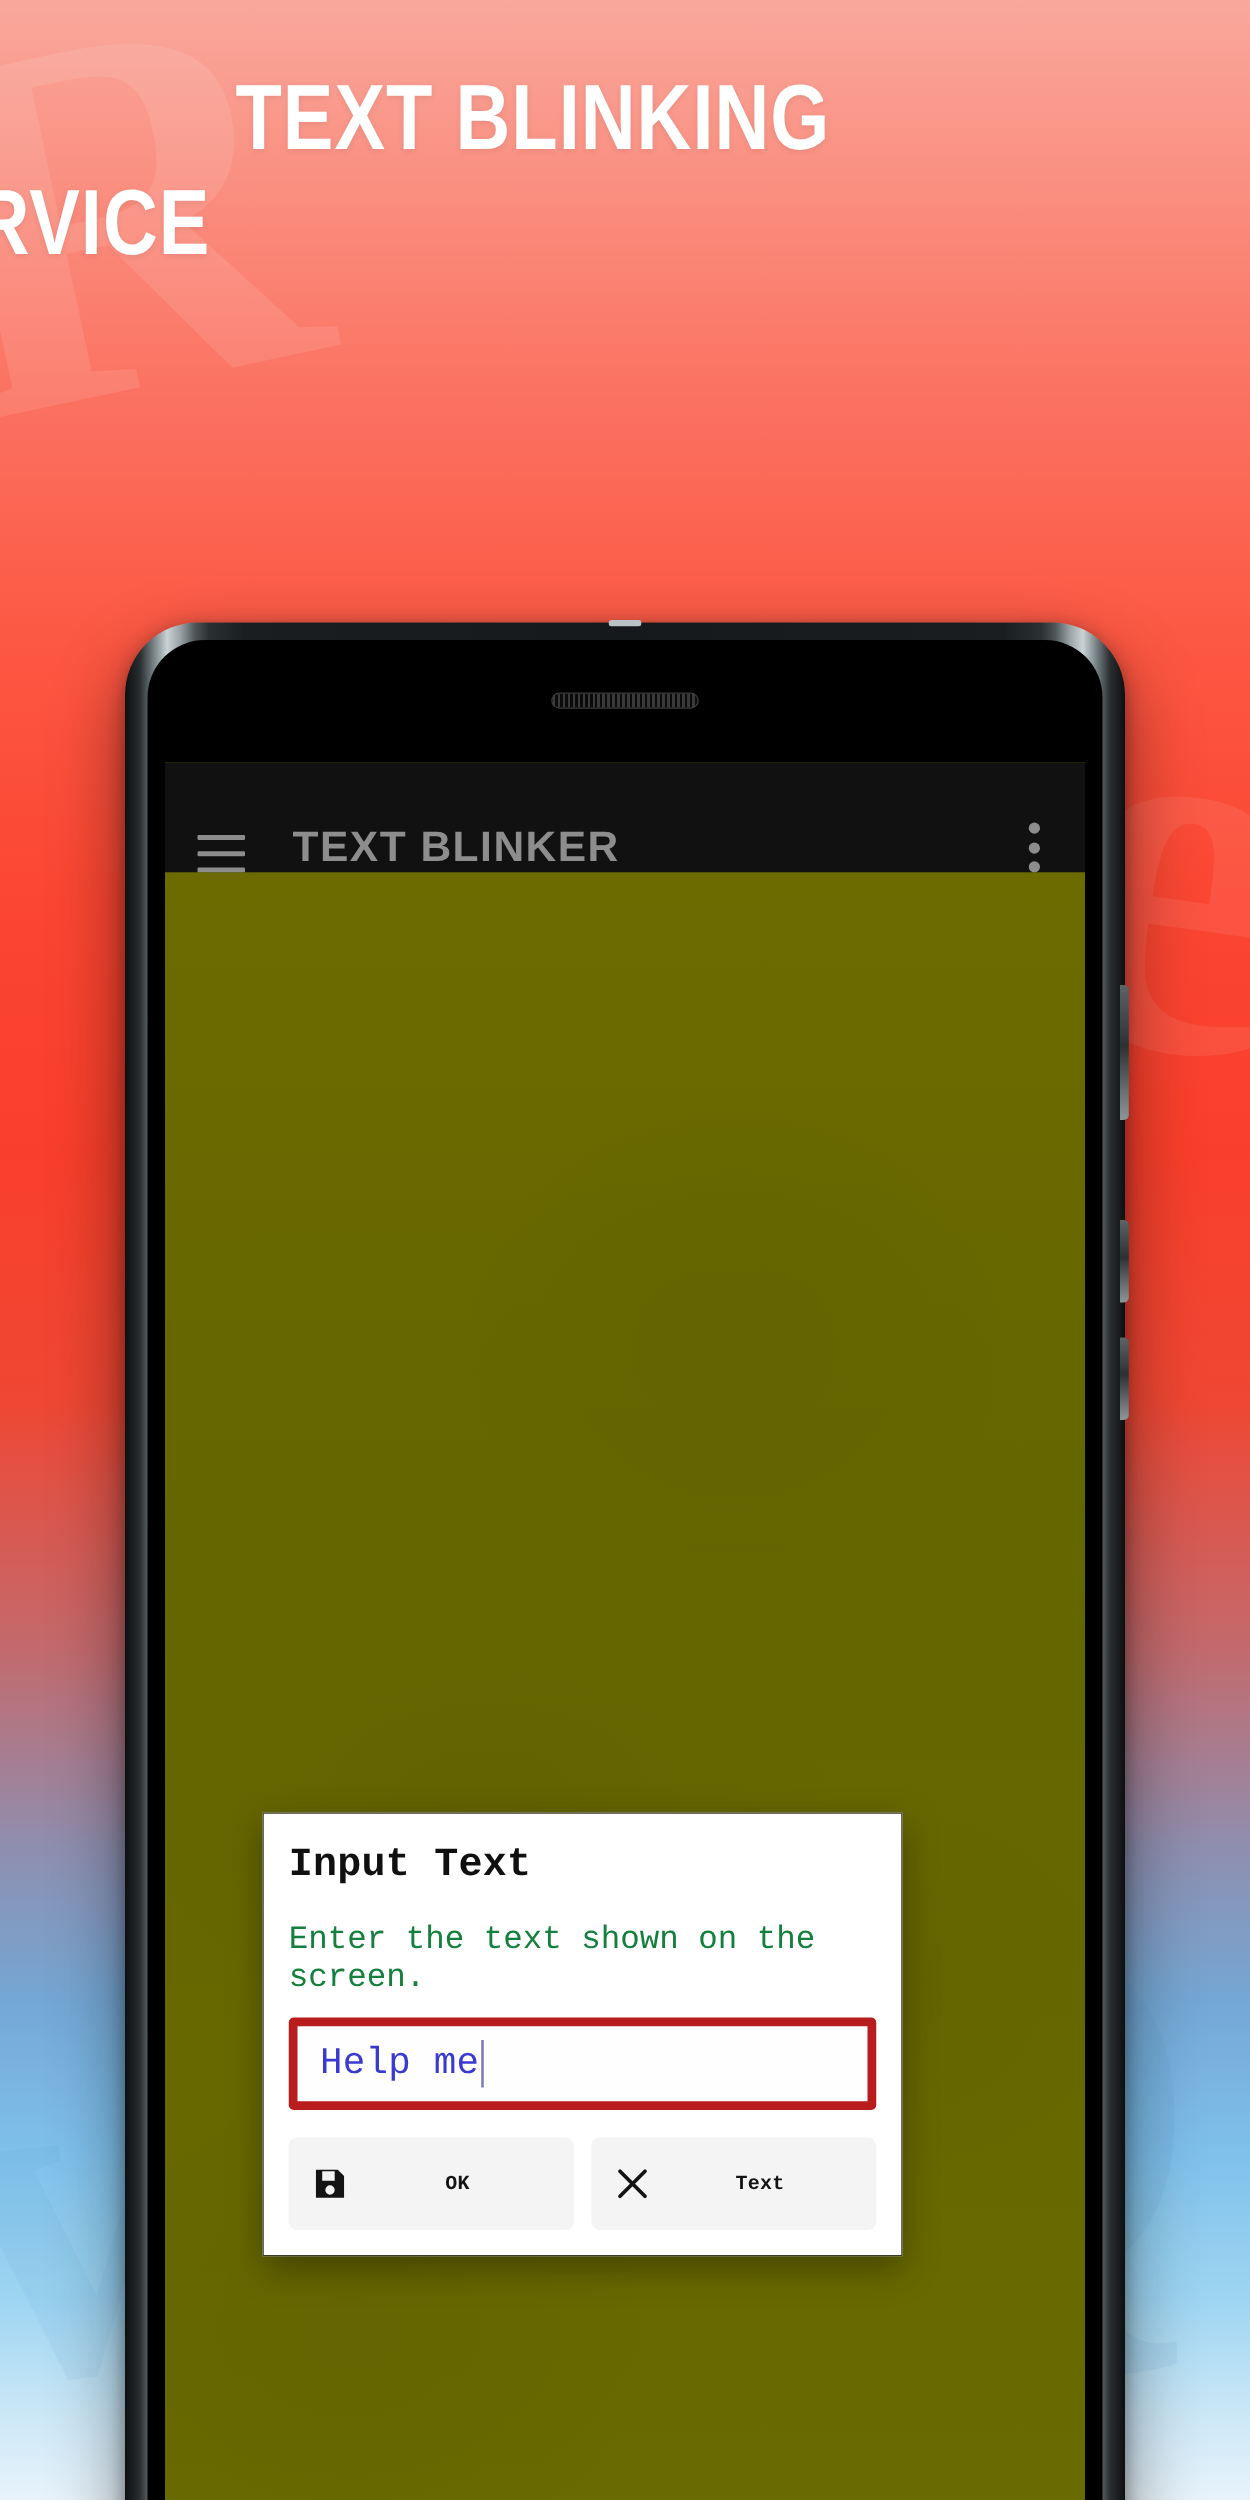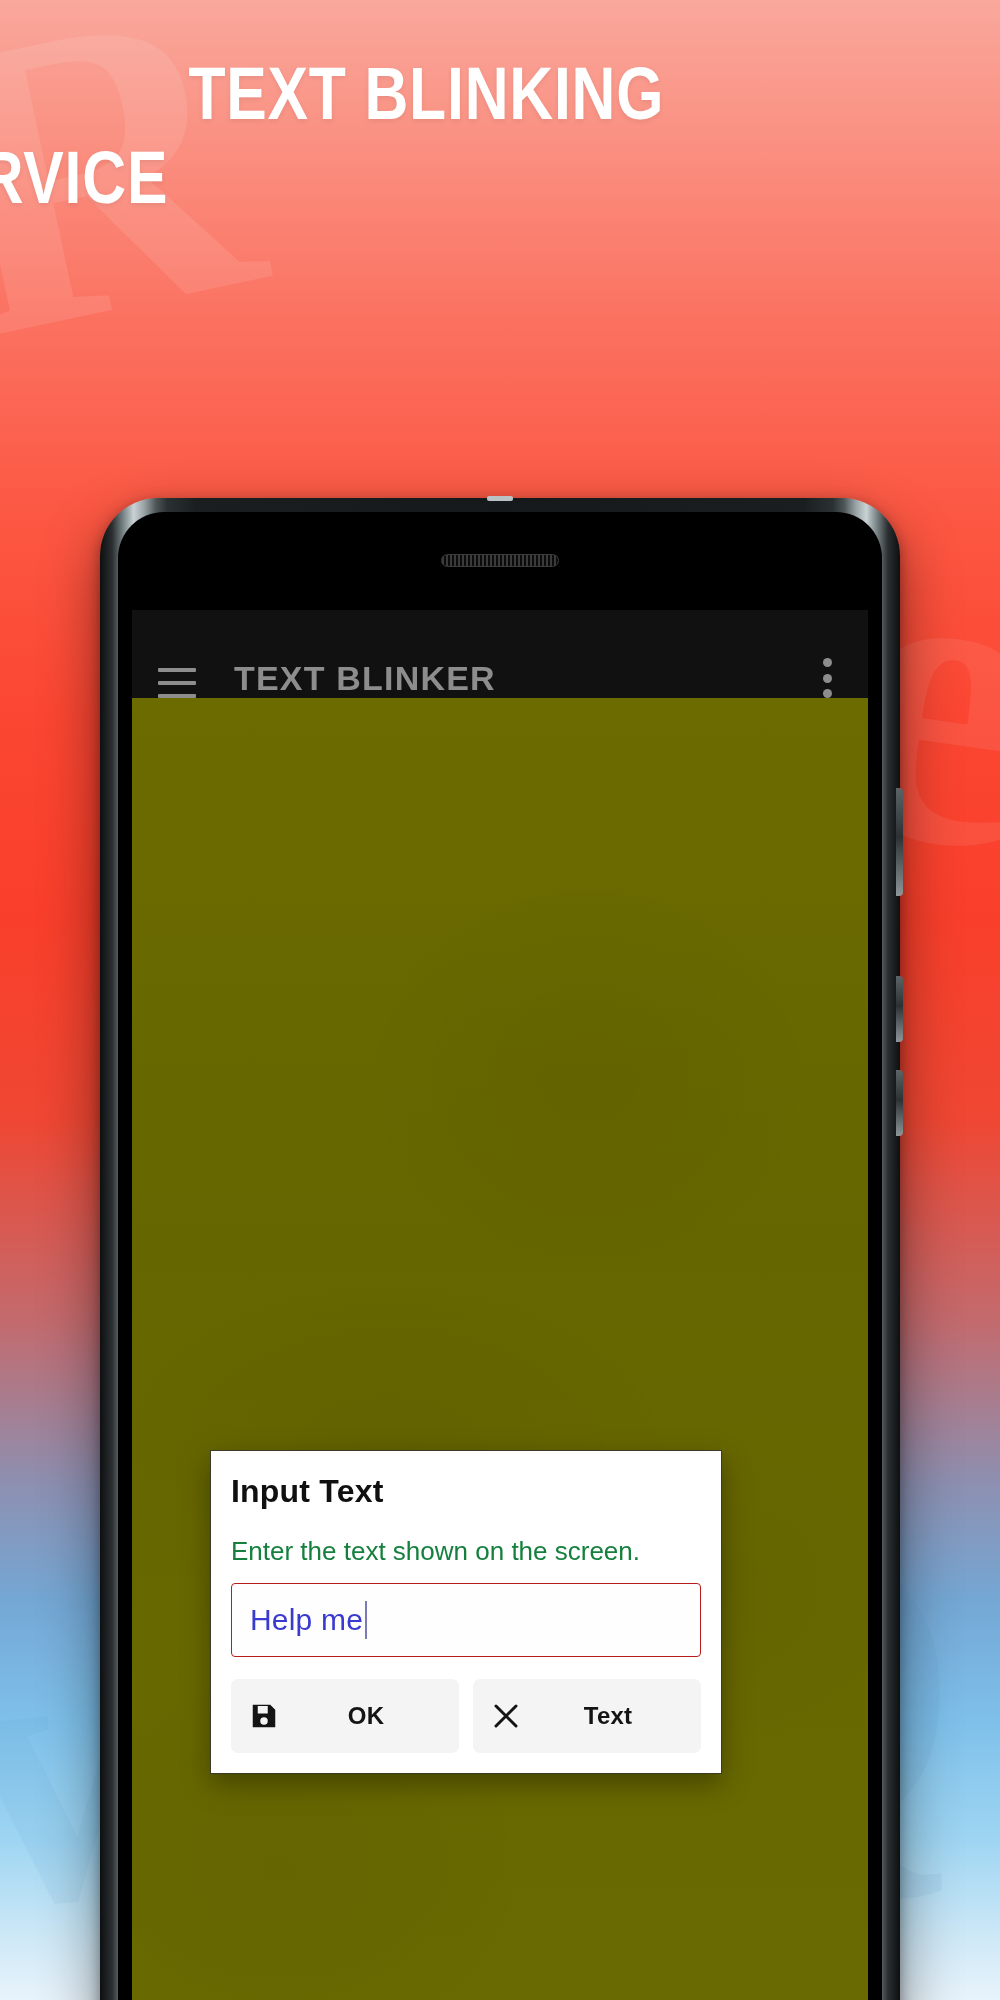--- a/index.html
+++ b/index.html
@@ -197,36 +197,37 @@
   
   #dialog {
     position:absolute;
     left:78px;
     top:752px;
     width:512px;
     background:#ffffff;
     border:1px solid #3a3a26;
     box-shadow:0 10px 26px rgba(0,0,0,0.34);
     padding:22px 20px 20px 20px;
+    font-family:Liberation Mono, monospace;
   }
   #dialog .dlg-title {
     font-size:32px;
     font-weight:bold;
     color:#101010;
     letter-spacing:0.2px;
   }
   #dialog .dlg-msg {
     margin-top:26px;
     font-size:26px;
     color:#15803d;
     line-height:1.2;
   }
   #dialog .field {
     margin-top:16px;
-    border:1px solid #b91c1c;
+    border:7px solid #b91c1c;
     border-radius:4px;
     height:74px;
     background:#fefefe;
     display:flex;
     align-items:center;
     padding:0 18px;
   }
   #dialog .field .value {
     font-size:30px;
     color:#3a3ad0;
@@ -256,21 +257,21 @@
   }
   #dialog .act .ico {
     width:30px; height:30px;
     flex:0 0 auto;
     display:block;
     color:#141414;
   }
   #dialog .act .lbl {
     flex:1 1 auto;
     text-align:center;
-    font-size:24px;
+    font-size:16px;
     font-weight:bold;
     color:#141414;
     padding-right:6px;
     letter-spacing:0.2px;
   }
   svg { display:block; }
 </style>
 </head>
 <body>
 

